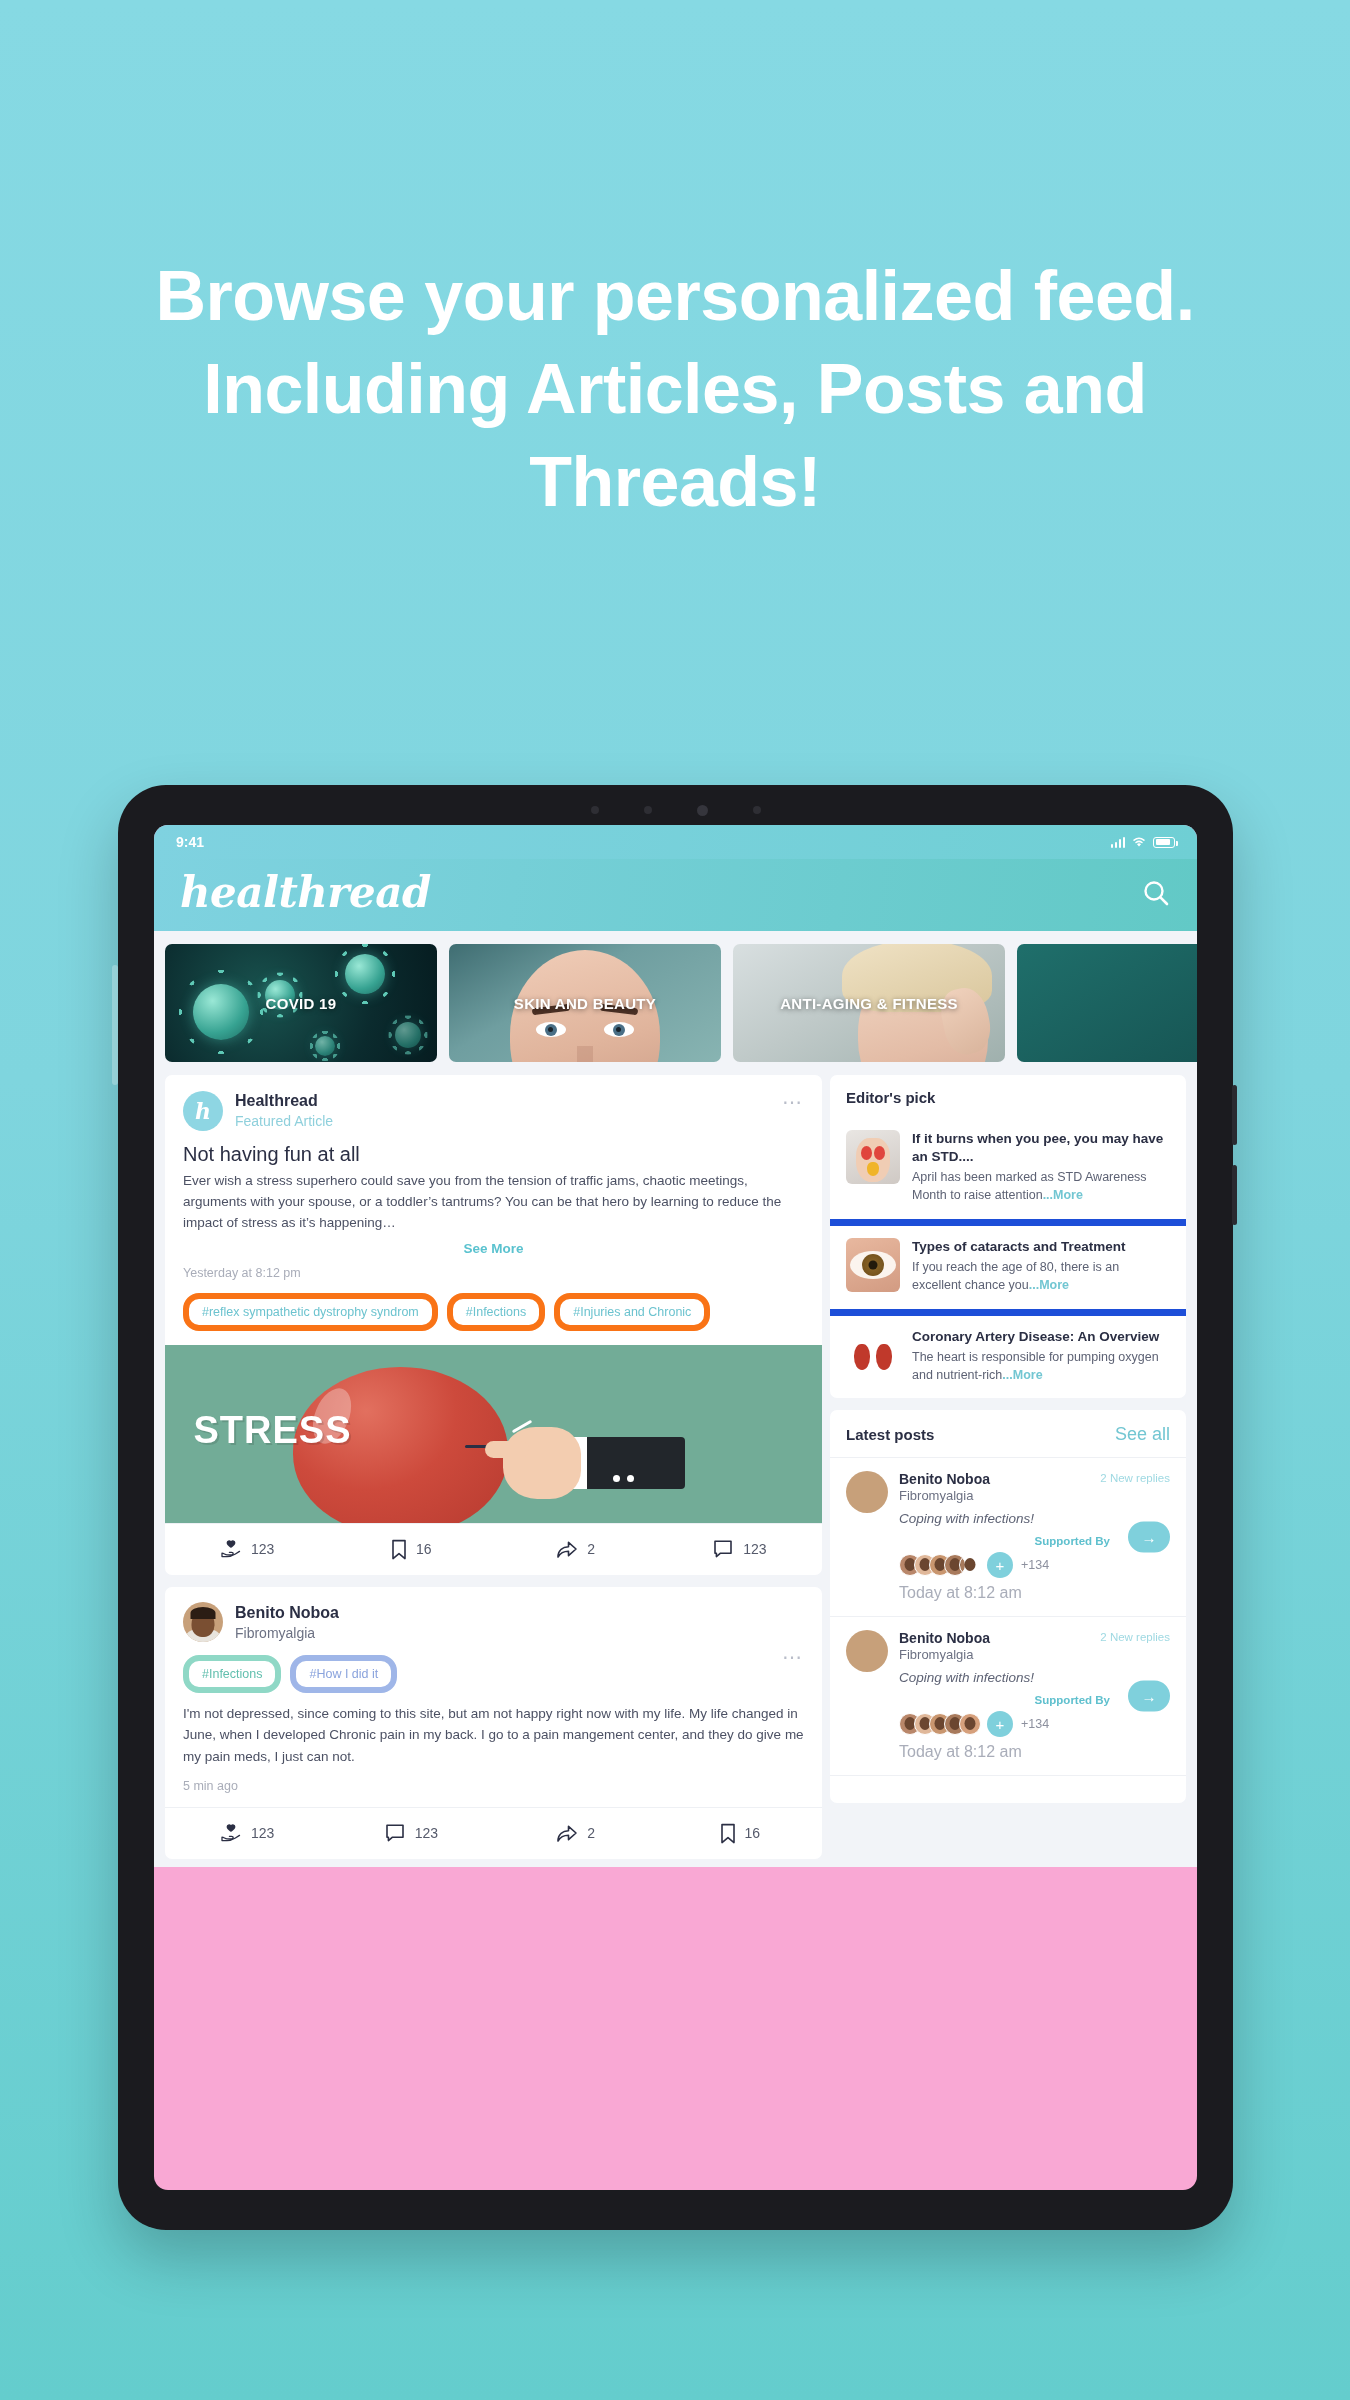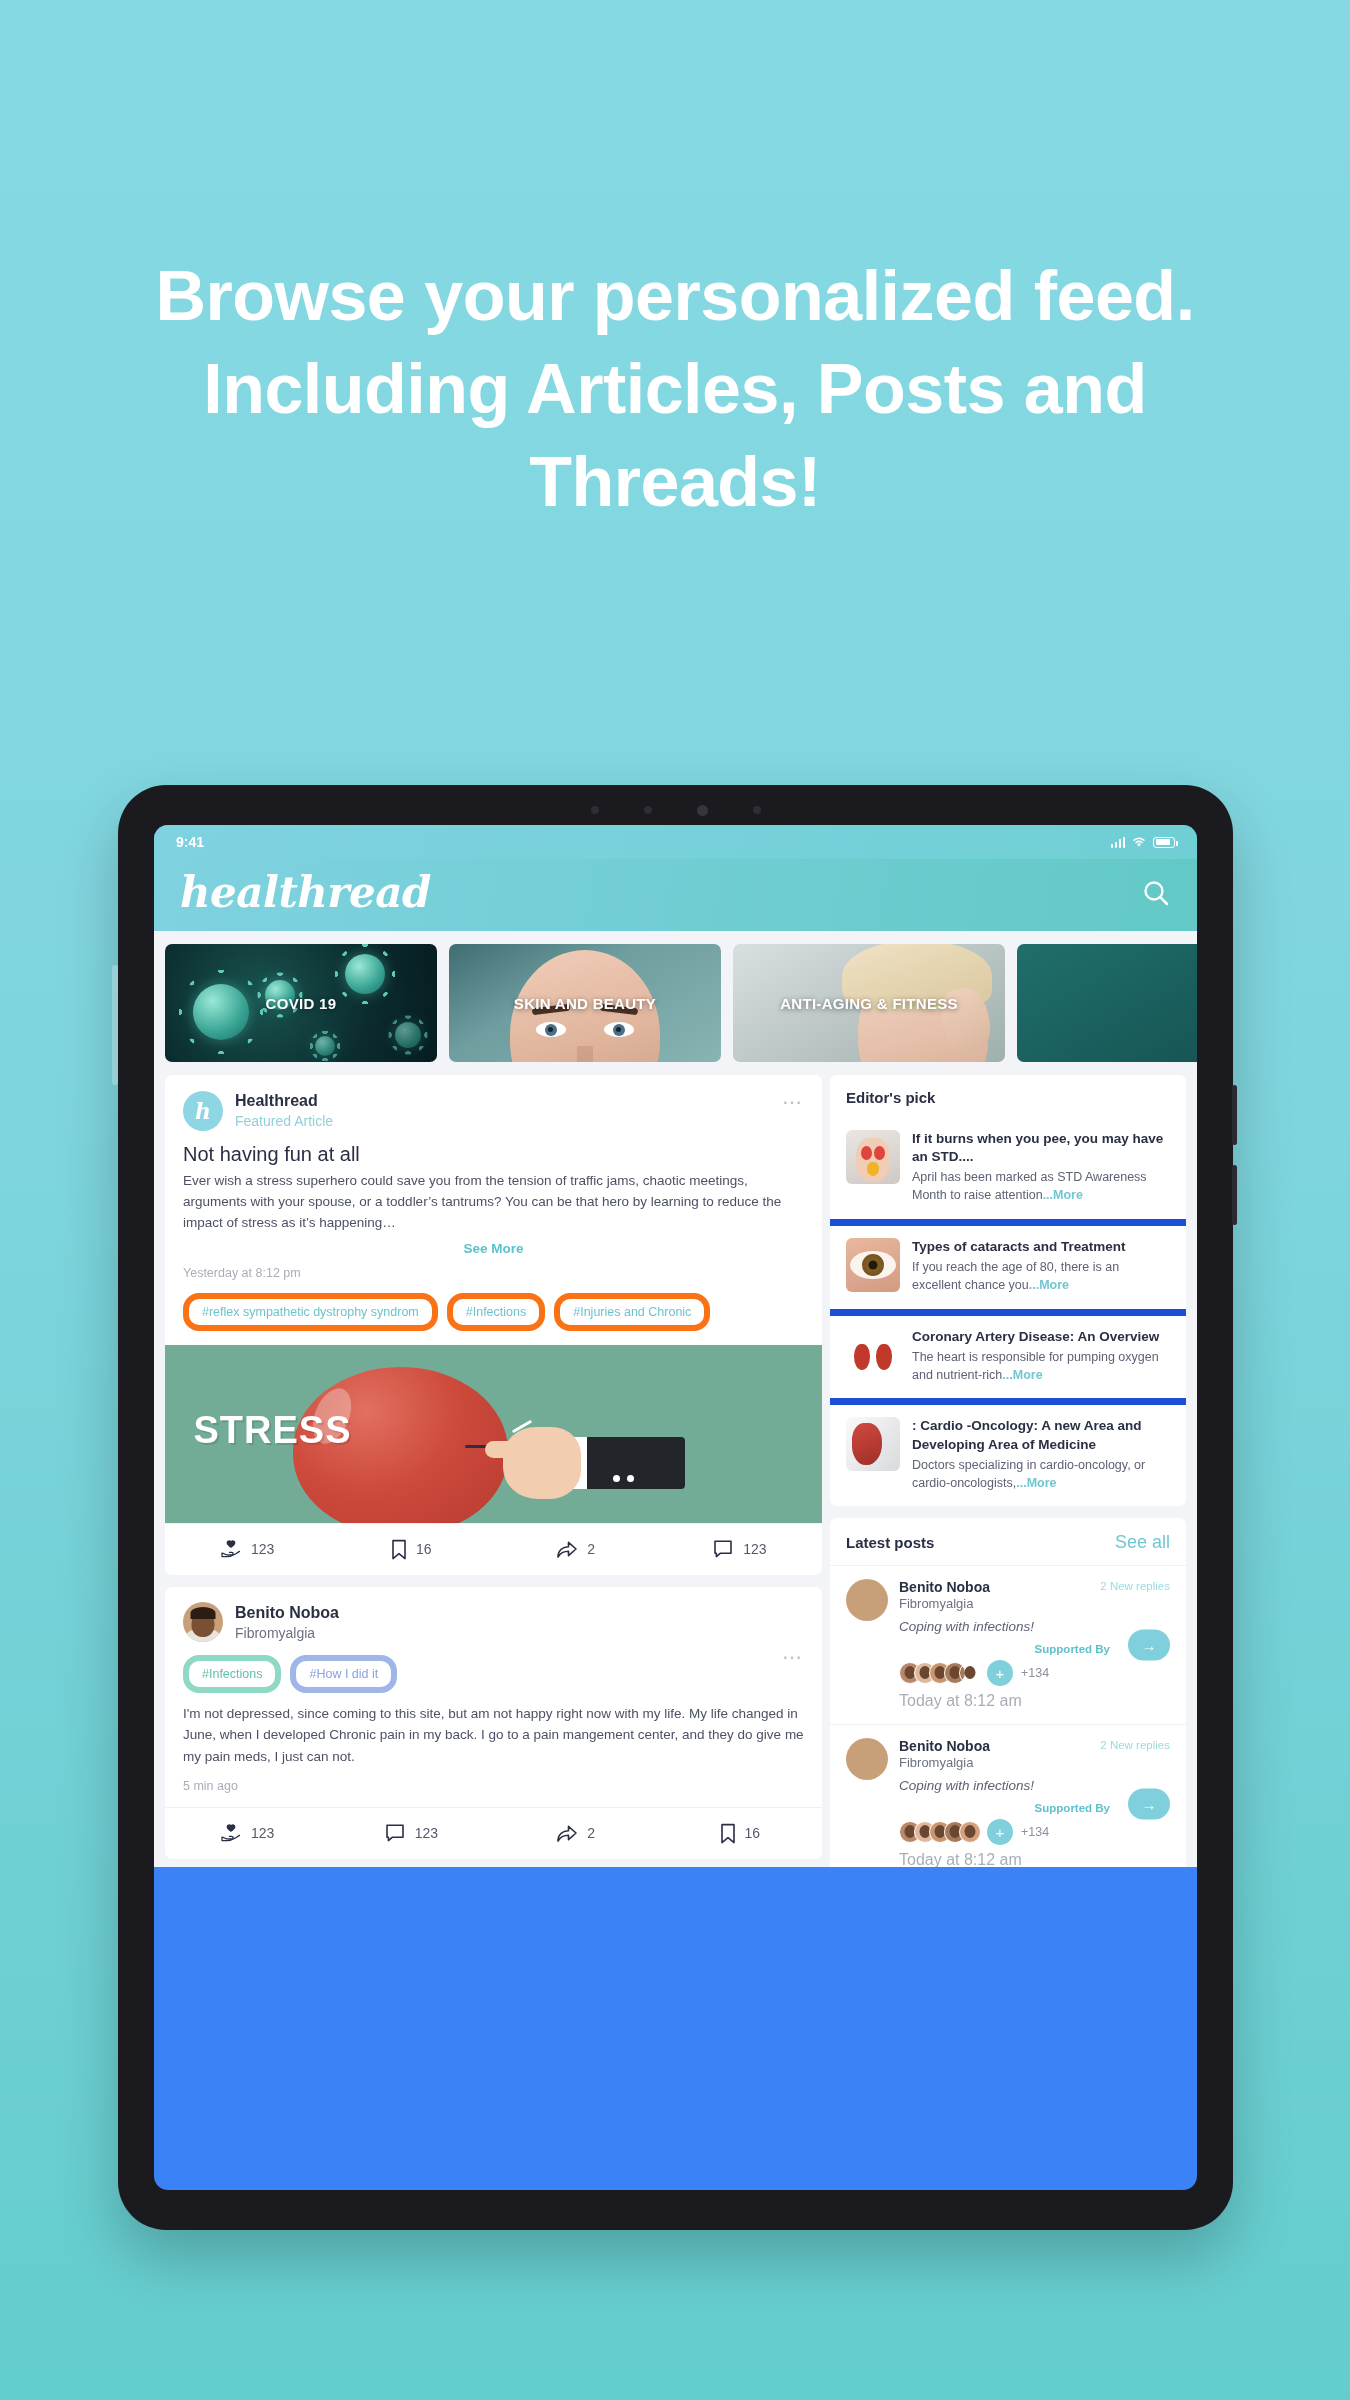--- a/index.html
+++ b/index.html
@@ -32,21 +32,21 @@
     position: absolute;
     left: 118px; top: 785px;
     width: 1115px; height: 1445px;
     background: #1b1b1f;
     border-radius: 48px;
     box-shadow: 0 28px 60px rgba(0,0,0,0.22);
   }
   .device-inner {
     position: absolute;
     left: 36px; top: 40px; right: 36px; bottom: 40px;
-    background: #3b82f6;
+    background: #f9a8d4;
     border-radius: 14px;
     overflow: hidden;
   }
   
   .cam-strip {
     position: absolute; top: 18px; left: 50%;
     transform: translateX(-50%);
     width: 170px; height: 14px;
     display: flex; align-items: center; justify-content: space-between;
   }
@@ -523,29 +523,20 @@
             <div class="pick-thumb th-heart">
                 <i class="d1"></i>
                 <i class="d2"></i>
               </div>
             <div class="pick-body">
               <div class="pick-h">Coronary Artery Disease: An Overview</div>
               <div class="pick-p"><span>The heart is responsible for pumping oxygen and nutrient-rich</span><span class="more">...More</span></div>
             </div>
           </div>
 
-          <div class="pick">
-            <div class="pick-thumb th-card">
-                <i class="org"></i>
-              </div>
-            <div class="pick-body">
-              <div class="pick-h">: Cardio -Oncology: A new Area and Developing Area of Medicine</div>
-              <div class="pick-p"><span>Doctors specializing in cardio-oncology, or cardio-oncologists,</span><span class="more">...More</span></div>
-            </div>
-          </div>
         </div>
 
         <div class="rail-card">
           <div class="rail-title-row">
             <span class="t">Latest posts</span>
             <span class="see-all">See all</span>
           </div>
 
           <div class="lp">
             <div class="lp-ava"><span class="pb"></span><span class="pf"></span><span class="ph"></span></div>

